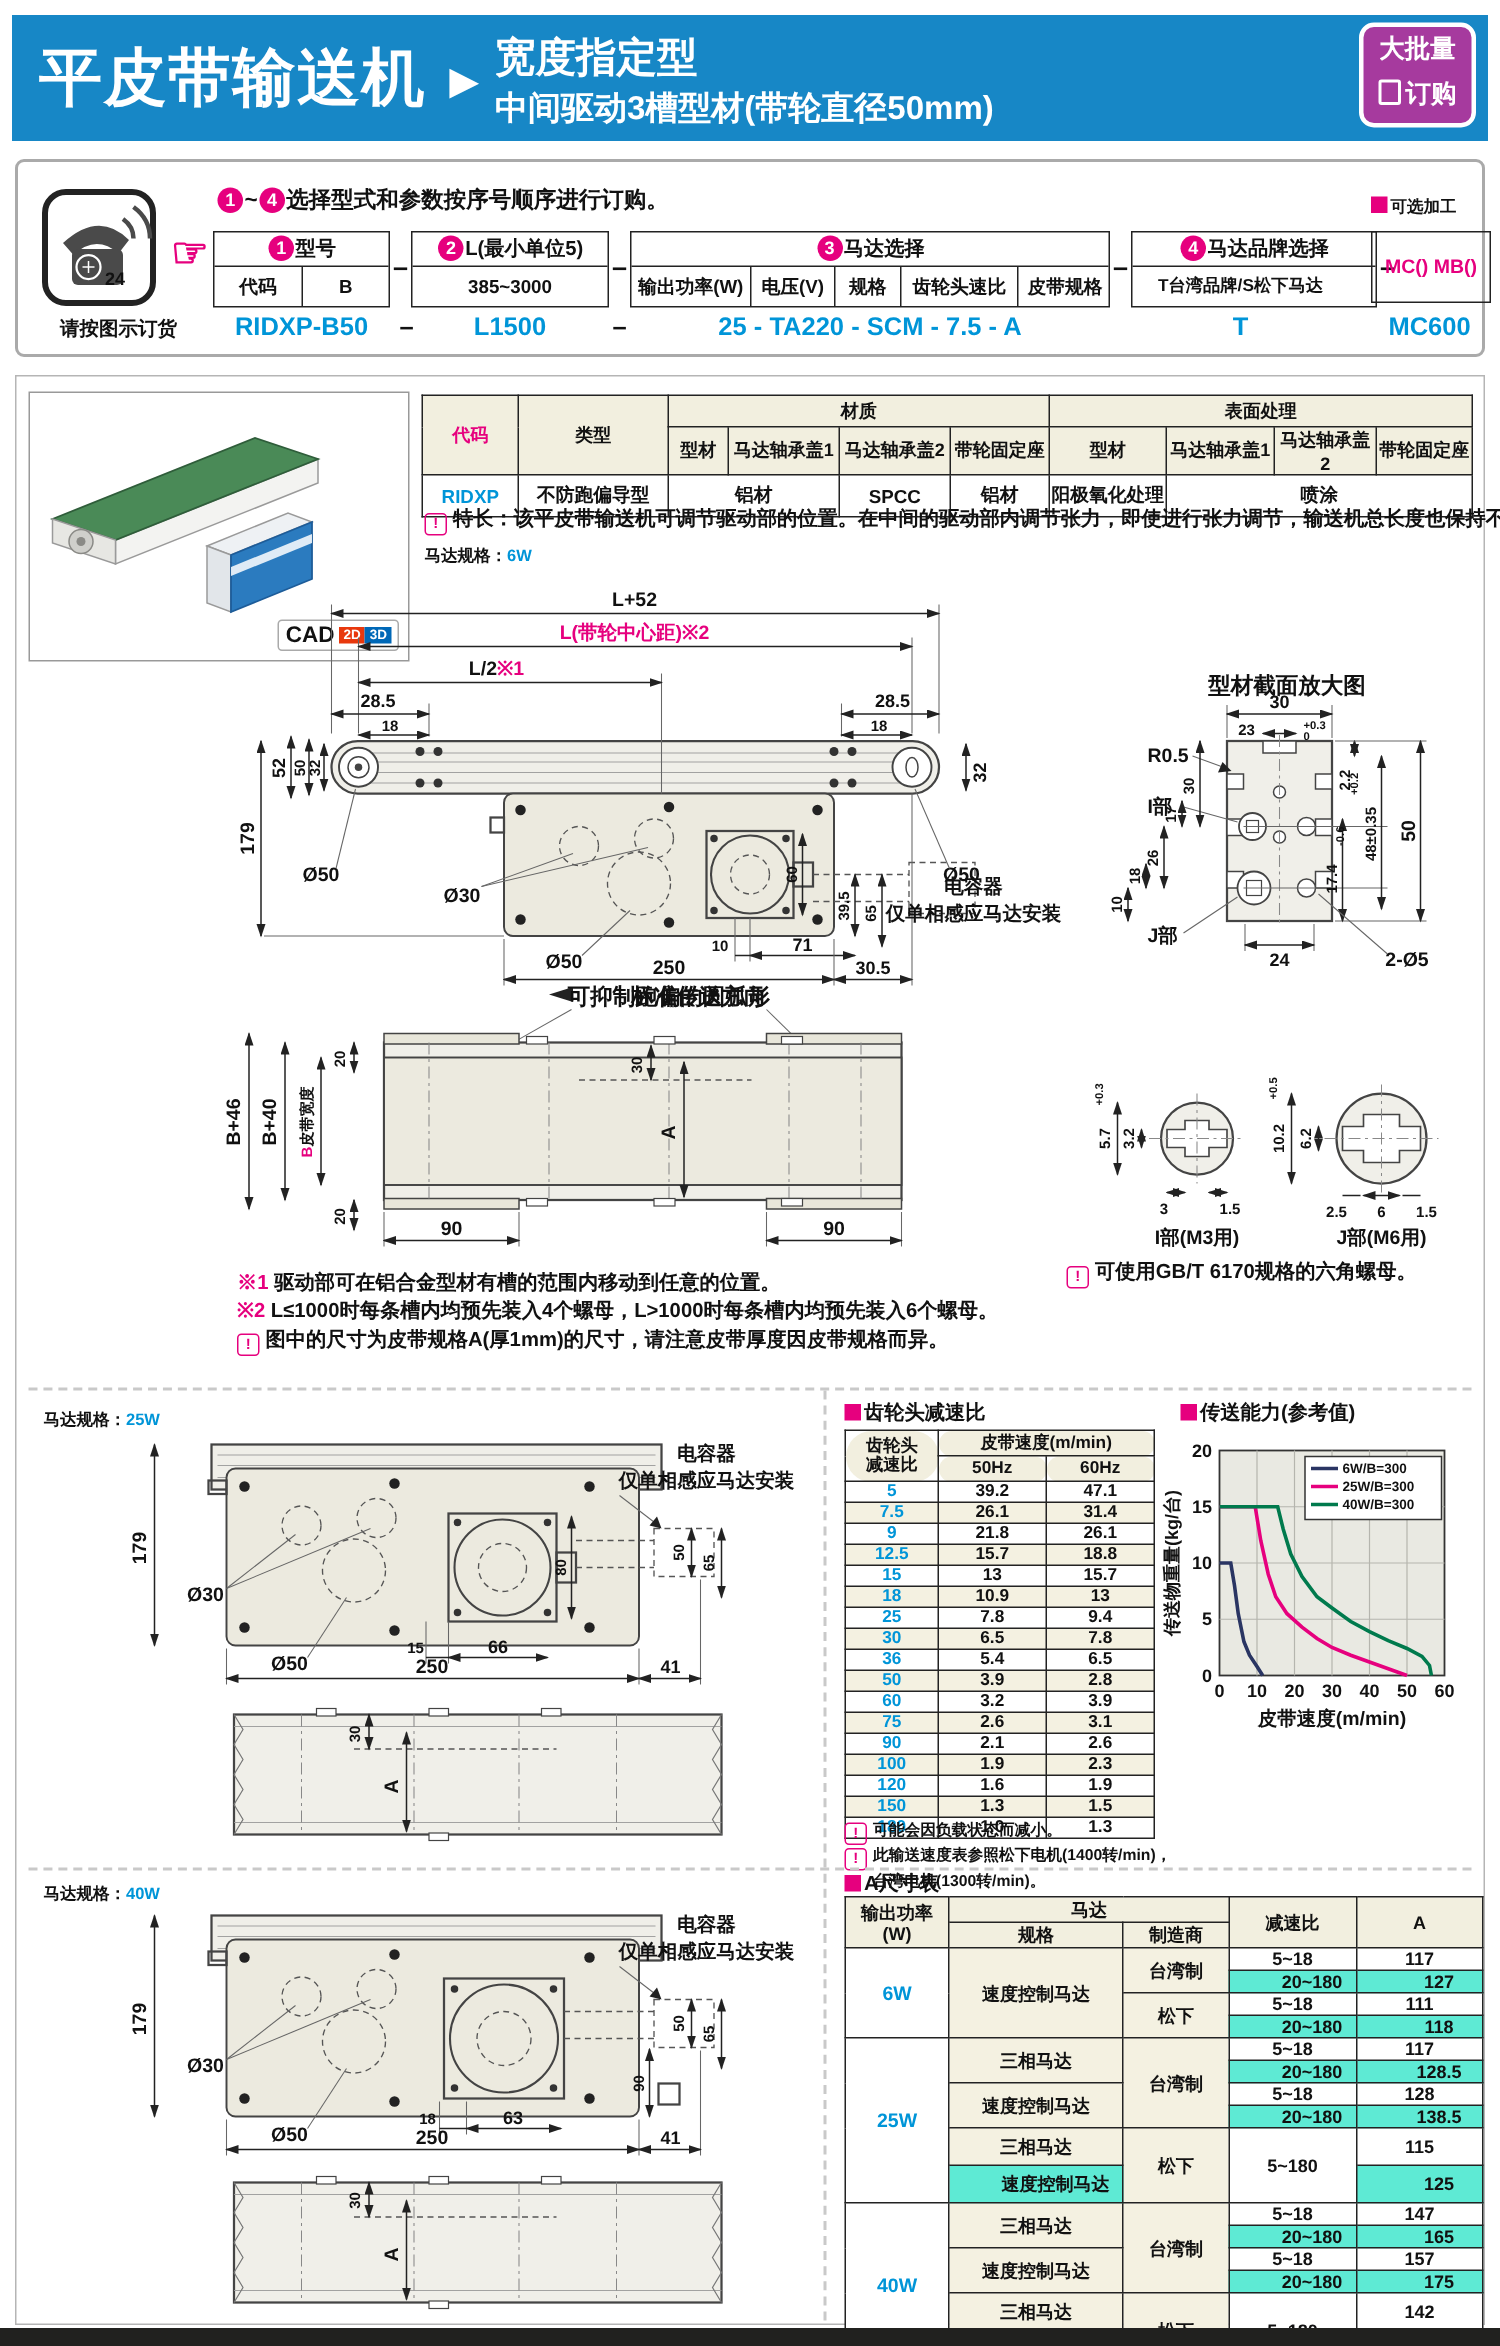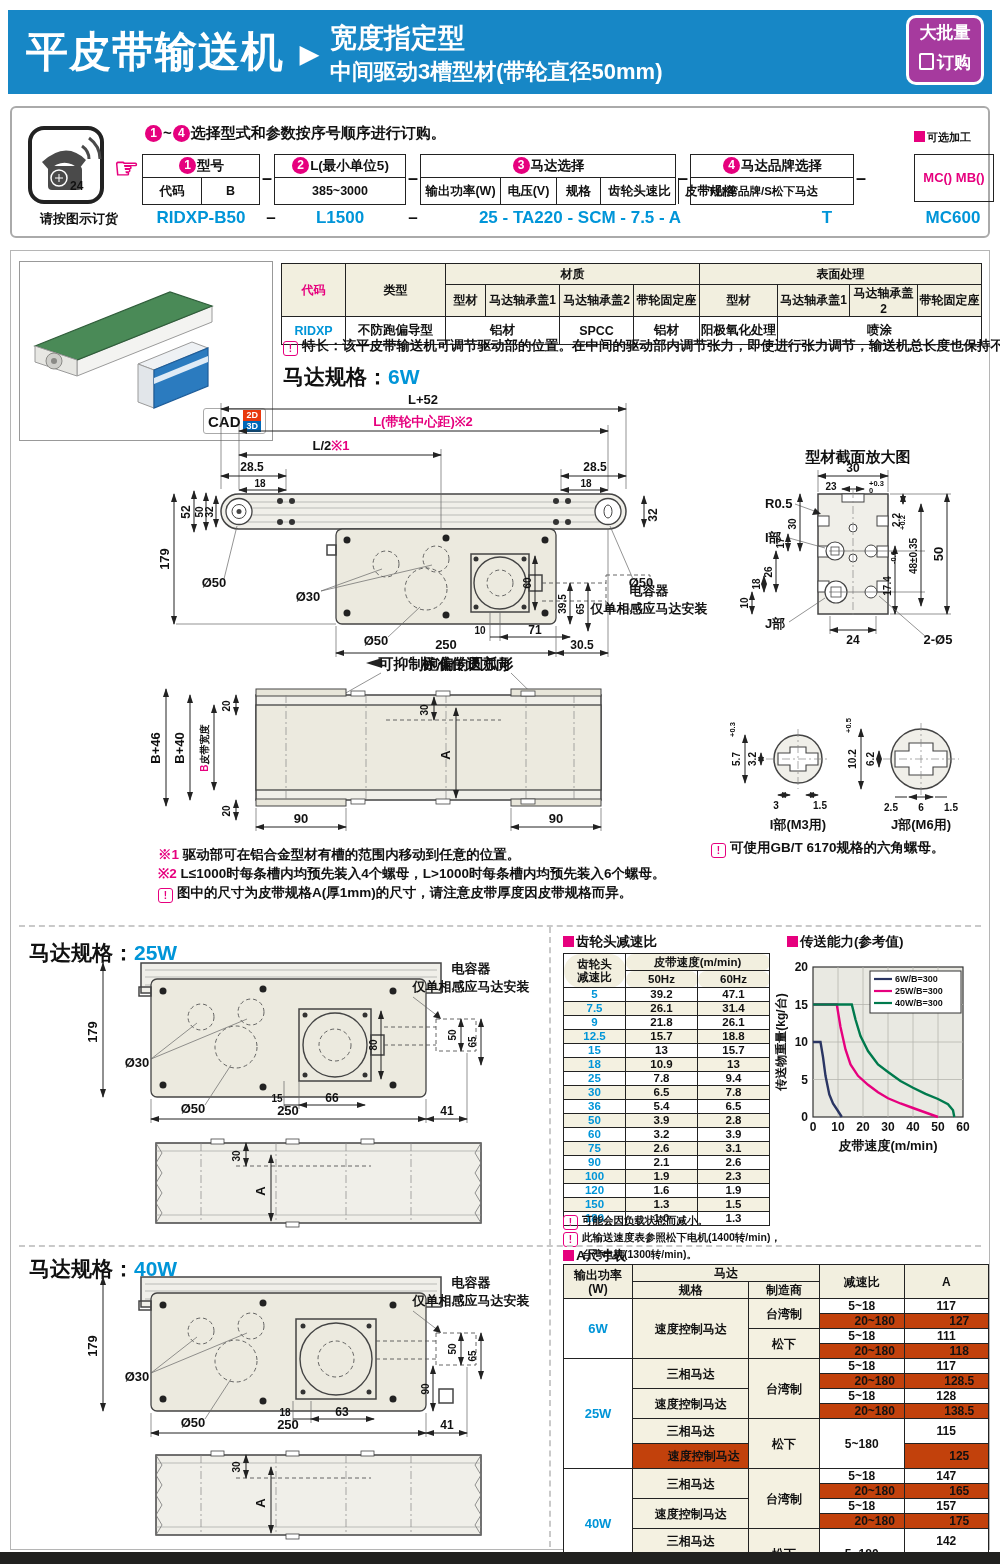--- a/index.html
+++ b/index.html
@@ -39,36 +39,36 @@
          text-align:center;font-size:13px;color:#e6007e;line-height:45px;}
   .exrow span{position:absolute;top:100px;transform:translateX(-50%);font-size:17px;color:#0095d8;white-space:nowrap;}
   .exdash{color:#111 !important;}
 
   
   .main{left:10px;top:250px;width:980px;height:1300px;border:1.5px solid #b5b5b5;box-sizing:border-box;}
   .imgbox{left:8px;top:10px;width:252px;height:178px;border:1px solid #999;background:#fff;}
   .cad{position:absolute;right:6px;bottom:6px;border:1px solid #aaa;border-radius:3px;background:#fff;
        padding:1px 4px;display:flex;align-items:center;}
   .cad-t{font-size:15px;color:#111;margin-right:3px;}
-  .cad-col{display:flex;flex-direction:column;text-align:center;}
+  .cad-col{display:flex;text-align:center;}
   .cad-2d,.cad-3d{font-size:9px;color:#fff;padding:0 3px;line-height:11px;}
   .cad-2d{background:#e8380d;} .cad-3d{background:#0068b7;}
 
   table{border-collapse:collapse;}
   td,th{border:1.2px solid #222;text-align:center;font-weight:bold;}
 
   .spec{left:270px;top:12px;}
   .spec th{background:#f2efdf;font-size:12px;height:20px;padding:0 1px;}
   .spec td{font-size:12.5px;height:25px;background:#fff;}
   .magt{color:#e6007e;} .bluet{color:#0095d8;}
 
   .featnote{left:272px;top:86px;font-size:13.5px;white-space:nowrap;}
   .nico{display:inline-block;width:13px;height:13px;border:1.5px solid #e6007e;border-radius:3px;color:#e6007e;
         font-size:10px;line-height:13px;text-align:center;margin-right:4px;vertical-align:-2px;box-sizing:content-box;}
-  .speclab{font-size:21px;} .speclab b{color:#0095d8;}
+  .speclab{font-size:11px;} .speclab b{color:#0095d8;}
 
   .notes{left:147px;top:594px;font-size:13.5px;line-height:19px;}
   .hexnote{left:700px;top:588px;font-size:13.5px;}
 
   .dash-h{border-top:2px dashed #c9c9c9;height:0;}
   .dash-v{border-left:2px dashed #c9c9c9;width:0;}
 
   
   .gear{left:552px;top:702px;}
   .gear th{background:#f2efdf;font-size:11.5px;padding:0 2px;height:16px;line-height:13px;border-radius:17px;}
@@ -78,21 +78,21 @@
   .gearnotes{left:552px;top:962px;font-size:10.5px;line-height:14px;width:250px;font-weight:bold;}
 
   
   .ctitle{left:776px;top:682px;font-size:13.5px;}
   
   .atitle{left:552px;top:996px;font-size:13.5px;}
   .atab{left:552px;top:1013px;}
   .atab th{background:#f2efdf;font-size:12px;height:16px;padding:0 2px;line-height:14px;}
   .atab td{font-size:12px;padding:0 2px;height:14px;line-height:14px;background:#fff;}
   .atab td.cream{background:#f4f1e1;}
-  .atab tr.alt td{background:#c2410c;padding-left:28px;}
+  .atab tr.alt td{background:#5eead4;padding-left:28px;}
   .atab td.pw{color:#0095d8;font-size:13px;background:#fff;}
   .atab tr.tall td{height:24px;}
 
   .botbar{left:0;top:1552px;width:1000px;height:12px;background:#21211f;}
 
   
   svg text{font-family:"Liberation Sans",sans-serif;font-weight:bold;fill:#111;font-size:12px;}
   svg .t10{font-size:10px;} svg .t13{font-size:13px;} svg .t15{font-size:15px;}
   svg .tol{font-size:7.5px;} svg .mag{fill:#e6007e;}
   svg .dl{stroke:#222;stroke-width:1;} svg .xl{stroke:#666;stroke-width:0.7;}
@@ -146,21 +146,21 @@
           </div>
       </div>
       <div class="odash">–</div>
       <div class="obox" style="width:132px">
         <div class="oh"><span class="numc">2</span><span>L(最小单位5)</span></div>
         <div class="ocells">
             <span style="width:130px">385~3000</span>
           </div>
       </div>
       <div class="odash">–</div>
-      <div class="obox" style="width:256px">
+      <div class="obox" style="width:320px">
         <div class="oh"><span class="numc">3</span><span>马达选择</span></div>
         <div class="ocells">
           <span style="width:80px">输出功率(W)</span>
           <span style="width:56px">电压(V)</span>
           <span style="width:44px">规格</span>
           <span style="width:78px">齿轮头速比</span>
           <span style="width:62px">皮带规格</span>
         </div>
       </div>
       <div class="odash">–</div>

